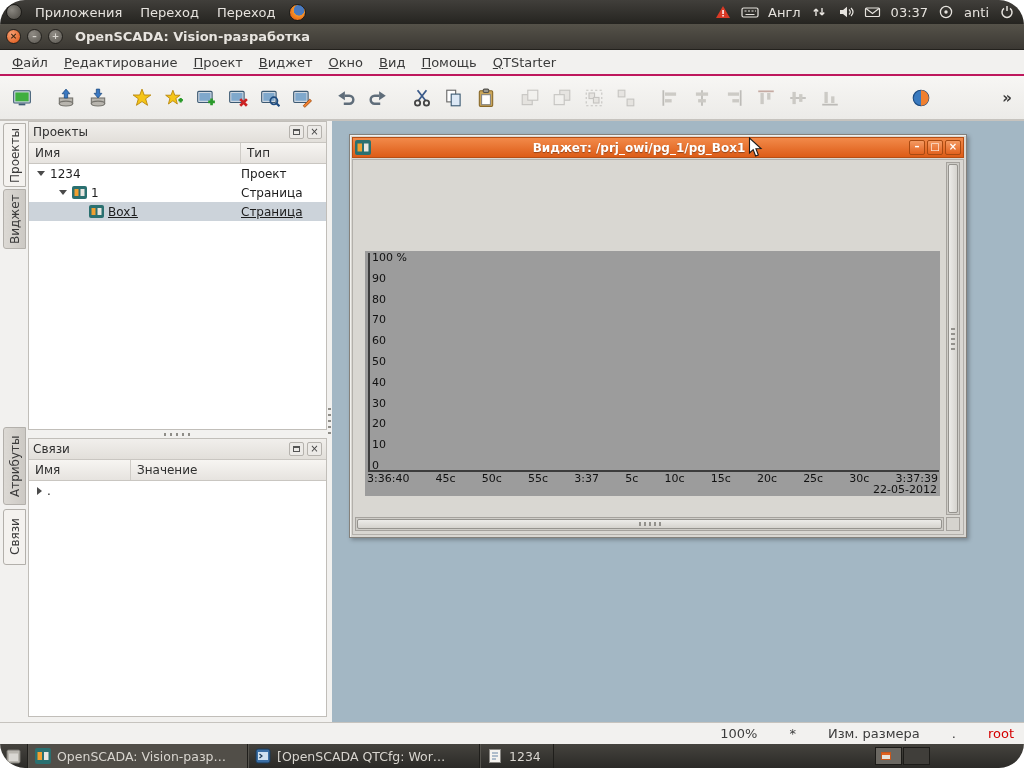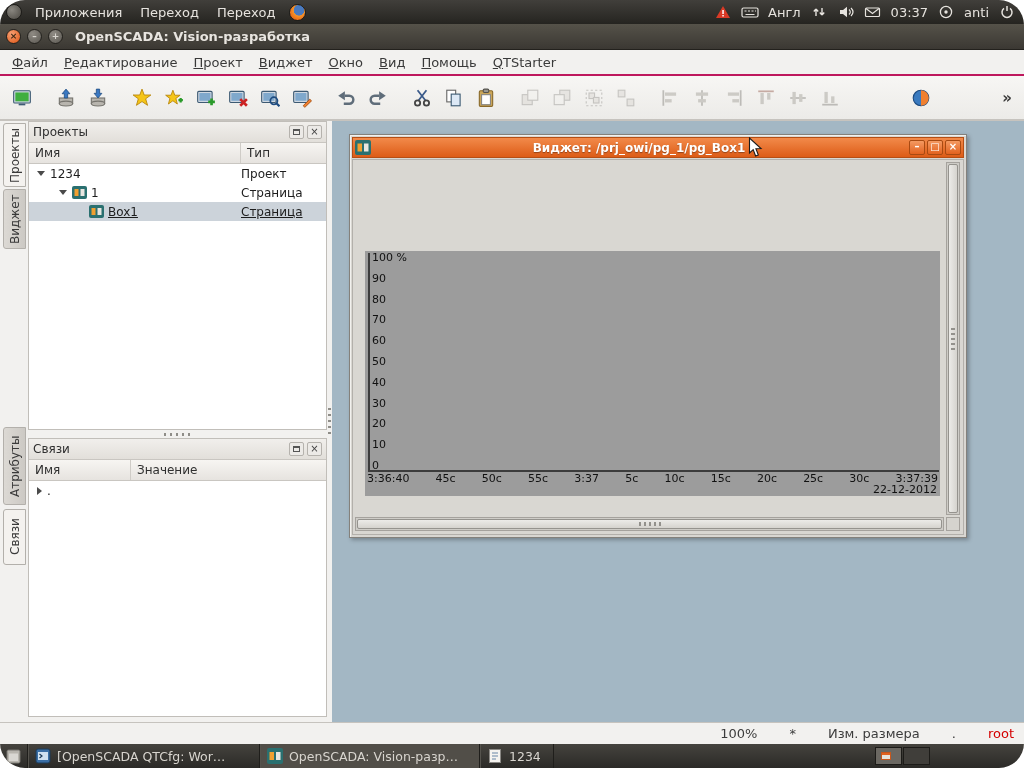--- a/index.html
+++ b/index.html
@@ -498,21 +498,21 @@
               <span>55с</span>
               <span>3:37</span>
               <span>5с</span>
               <span>10с</span>
               <span>15с</span>
               <span>20с</span>
               <span>25с</span>
               <span>30с</span>
               <span>3:37:39</span>
             </div>
-            <div class="chart-date">22-12-2012</div>
+            <div class="chart-date">22-05-2012</div>
           </div>
 
           <div class="hscroll">
             <div class="handle">
                 <span class="hgrip"></span>
               </div>
           </div>
           <div class="vscroll">
             <div class="handle">
                 <span class="vgrip"></span>
@@ -532,35 +532,35 @@
     <span class="uroot">root</span>
   </div>
 
   <div class="taskbar">
     <span class="tb-applet">
       <svg width="15" height="15" viewBox="0 0 15 15">
           <rect x="1" y="1" width="13" height="13" rx="1.5" fill="#b8b5ae" stroke="#77756f"></rect>
           <rect x="3" y="4.5" width="9" height="7.5" fill="#d9d7d2"></rect>
         </svg>
     </span>
+    <span class="task t2 active">
+      <svg class="tico" viewBox="0 0 16 16">
+          <rect width="16" height="16" rx="2" fill="#2a7070"></rect>
+          <rect x="2.5" y="4" width="4.5" height="8" fill="#f0a030"></rect>
+          <rect x="9" y="4" width="4.5" height="8" fill="#e8e6e0"></rect>
+        </svg>
+      <span class="tlabel">OpenSCADA: Vision-разр…</span>
+    </span>
     <span class="task t1">
       <svg class="tico" viewBox="0 0 16 16">
           <rect x="1" y="1" width="14" height="14" rx="2" fill="#3a6ea5" stroke="#1d3a57"></rect>
           <rect x="3" y="4" width="10" height="8" fill="#cfe0f0"></rect>
           <path d="M4.5 6 l2.5 2 -2.5 2" stroke="#1d3a57" fill="none" stroke-width="1.2"></path>
         </svg>
       <span class="tlabel">[OpenSCADA QTCfg: Wor…</span>
-    </span>
-    <span class="task t2 active">
-      <svg class="tico" viewBox="0 0 16 16">
-          <rect width="16" height="16" rx="2" fill="#2a7070"></rect>
-          <rect x="2.5" y="4" width="4.5" height="8" fill="#f0a030"></rect>
-          <rect x="9" y="4" width="4.5" height="8" fill="#e8e6e0"></rect>
-        </svg>
-      <span class="tlabel">OpenSCADA: Vision-разр…</span>
     </span>
     <span class="task t3">
       <svg class="tico" viewBox="0 0 16 16">
           <rect x="2.5" y="1.5" width="11" height="13" fill="#f5f3ef" stroke="#8a8884"></rect>
           <path d="M5 5 h6 M5 8 h6 M5 11 h4" stroke="#6a88a8" stroke-width="1.2"></path>
         </svg>
       <span class="tlabel">1234</span>
     </span>
     <span class="tb-space"></span>
     <span class="wswitch">

